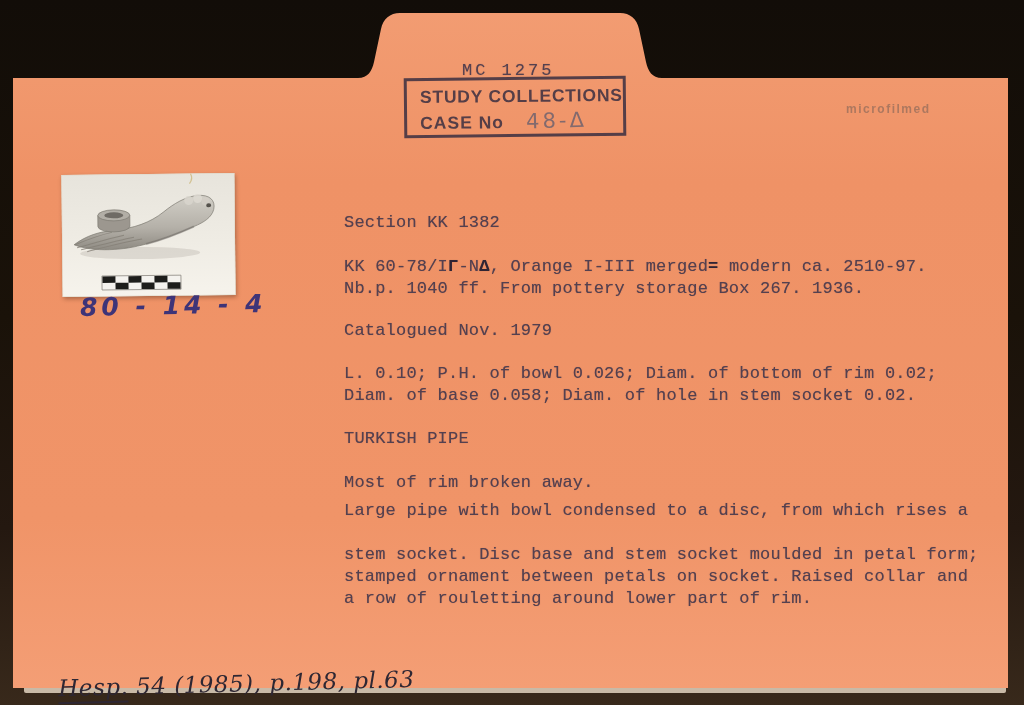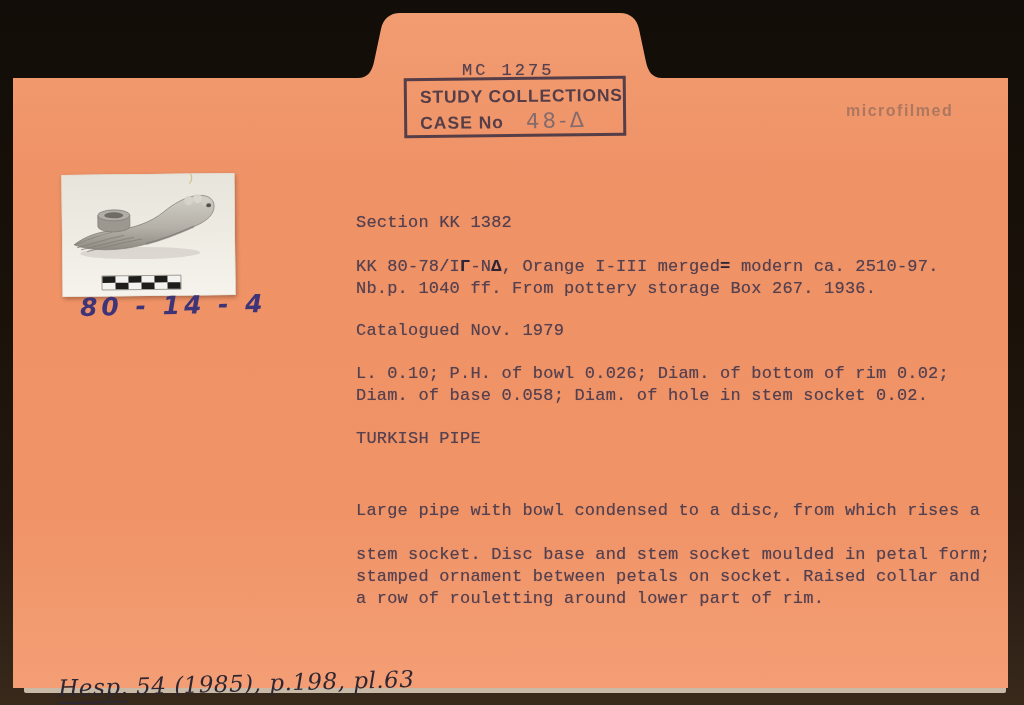--- a/index.html
+++ b/index.html
@@ -23,35 +23,35 @@
     margin:6px 0 0 13px;font-weight:700;font-size:17.5px;letter-spacing:.8px;
     font-family:"Liberation Sans",sans-serif;white-space:pre;
   }
   .stamp-row{margin:2px 0 0 13px;display:flex;align-items:baseline;}
   .stamp-case{font-weight:700;font-size:17.5px;letter-spacing:1px;white-space:pre;}
   .case-num{
     margin-left:22px;font-family:"DejaVu Sans",sans-serif;font-size:21px;
     color:#7d686e;letter-spacing:3px;transform:rotate(-1deg);white-space:pre;
   }
   .watermark{
-    position:absolute;left:846px;top:102px;font-size:16px;letter-spacing:1.5px;
+    position:absolute;left:846px;top:102px;font-size:12px;letter-spacing:1.5px;
     color:rgba(116,94,86,.55);font-weight:600;white-space:pre;
   }
   .photo{
     position:absolute;left:62px;top:174px;width:173px;height:122px;
     transform:rotate(-0.6deg);box-shadow:1px 2px 4px rgba(40,20,10,.35);
     background:#f2efe8;
   }
   .photo-id{
     position:absolute;left:80px;top:291px;
     font-family:"DejaVu Sans",sans-serif;font-style:italic;font-weight:600;
     font-size:25px;letter-spacing:4px;color:#3e3478;transform:rotate(-1.2deg);
     white-space:pre;
   }
-  .typed{position:absolute;left:356px;top:0;width:660px;height:705px;}
+  .typed{position:absolute;left:344px;top:0;width:660px;height:705px;}
   .tl{
     position:absolute;left:0;font-family:"Liberation Mono",monospace;
     font-size:17px;line-height:22px;color:#54404f;letter-spacing:.2px;
     white-space:pre;text-shadow:0 0 .7px rgba(84,64,79,.55);
   }
   .ink{font-weight:700;color:#302433;}
   .citation{
     position:absolute;left:27px;top:645px;transform:rotate(-1.5deg);
     font-family:"DejaVu Serif",serif;font-style:italic;font-size:23px;
     color:#2e2733;letter-spacing:.5px;white-space:pre;
@@ -132,30 +132,31 @@
         <rect x="105" y="108.5" width="13" height="6.5" fill="#1d1d1b"></rect>
       </g>
     </svg>
   </div>
 
   <div class="photo-id">80 - 14 - 4</div>
 
   <div class="typed">
     <div class="tl" style="top:212px">Section KK 1382</div>
 
-    <div class="tl" style="top:256px"><span>KK 80-78/I</span><span class="ink">Γ</span><span>-N</span><span class="ink">Δ</span><span>, Orange I-III merged</span><span class="ink">=</span><span> modern ca. 2510-97.</span></div>
+    <div class="tl" style="top:256px"><span>KK 60-78/I</span><span class="ink">Γ</span><span>-N</span><span class="ink">Δ</span><span>, Orange I-III merged</span><span class="ink">=</span><span> modern ca. 2510-97.</span></div>
     <div class="tl" style="top:278px">Nb.p. 1040 ff. From pottery storage Box 267. 1936.</div>
 
     <div class="tl" style="top:320px">Catalogued Nov. 1979</div>
 
     <div class="tl" style="top:363px">L. 0.10; P.H. of bowl 0.026; Diam. of bottom of rim 0.02;</div>
     <div class="tl" style="top:385px">Diam. of base 0.058; Diam. of hole in stem socket 0.02.</div>
 
     <div class="tl" style="top:428px">TURKISH PIPE</div>
 
+    <div class="tl" style="top:472px">Most of rim broken away.</div>
 
     <div class="tl" style="top:500px">Large pipe with bowl condensed to a disc, from which rises a</div>
     <div class="tl" style="top:544px">stem socket. Disc base and stem socket moulded in petal form;</div>
     <div class="tl" style="top:566px">stamped ornament between petals on socket. Raised collar and</div>
     <div class="tl" style="top:588px">a row of rouletting around lower part of rim.</div>
 
   </div>
 
   <div class="citation">
     <span class="cite-j">Hesp.</span><span> 54 (1985), p.198, pl.63</span>

